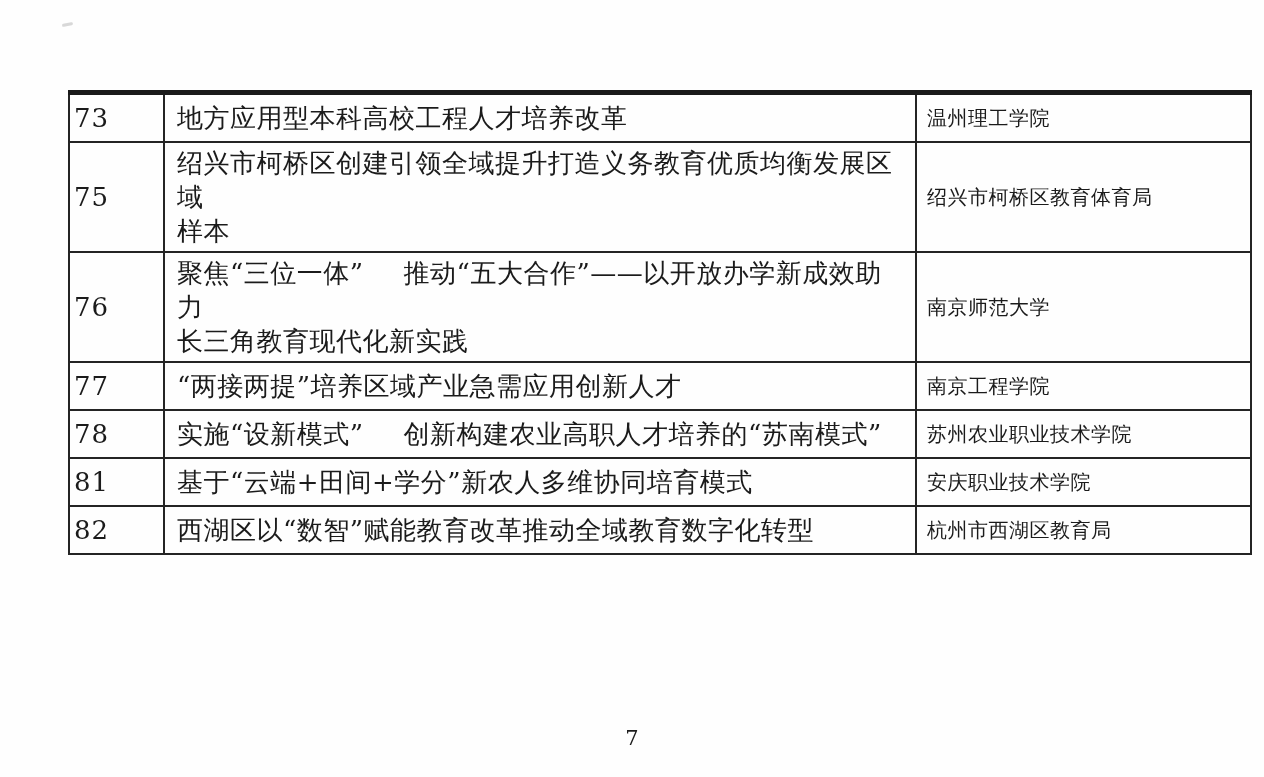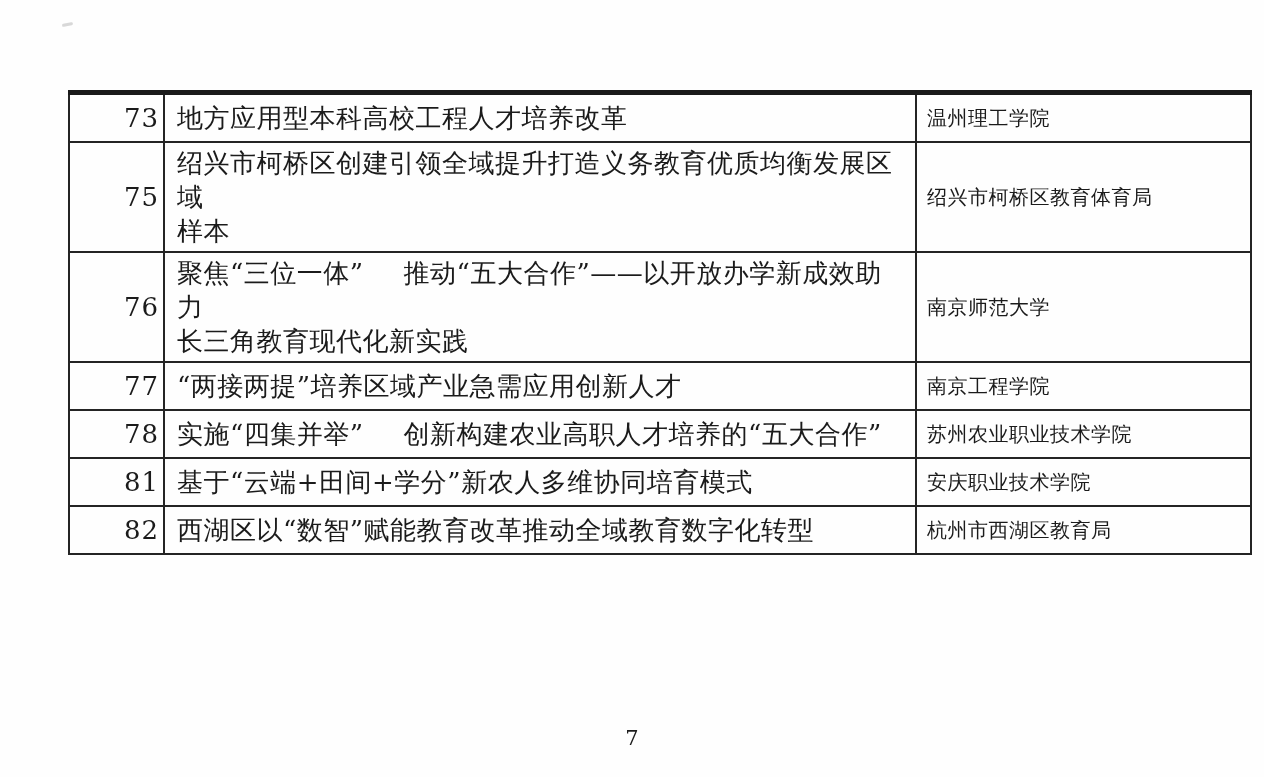--- a/index.html
+++ b/index.html
@@ -43,21 +43,21 @@
     border-top-color: #1a1a1a;
   }
   table.doc-table td {
     border: 2px solid #242424;
     vertical-align: middle;
     white-space: pre-line;
     overflow: hidden;
   }
   td.col-no {
     width: 85px;
-    text-align: right;
+    text-align: left;
     font-size: 26px;
     padding: 3px 4px;
     letter-spacing: 1px;
   }
   td.col-title {
     width: 726px;
     font-size: 26px;
     line-height: 34px;
     padding: 3px 12px;
     letter-spacing: 0.5px;
@@ -110,21 +110,21 @@
   </tr>
 
   <tr>
     <td class="col-no">77</td>
     <td class="col-title">“两接两提”培养区域产业急需应用创新人才</td>
     <td class="col-org">南京工程学院</td>
   </tr>
 
   <tr>
     <td class="col-no">78</td>
-    <td class="col-title">实施“四集并举”　 创新构建农业高职人才培养的“五大合作”</td>
+    <td class="col-title">实施“设新模式”　 创新构建农业高职人才培养的“苏南模式”</td>
     <td class="col-org">苏州农业职业技术学院</td>
   </tr>
 
 
 
   <tr>
     <td class="col-no">81</td>
     <td class="col-title">基于“云端+田间+学分”新农人多维协同培育模式</td>
     <td class="col-org">安庆职业技术学院</td>
   </tr>

